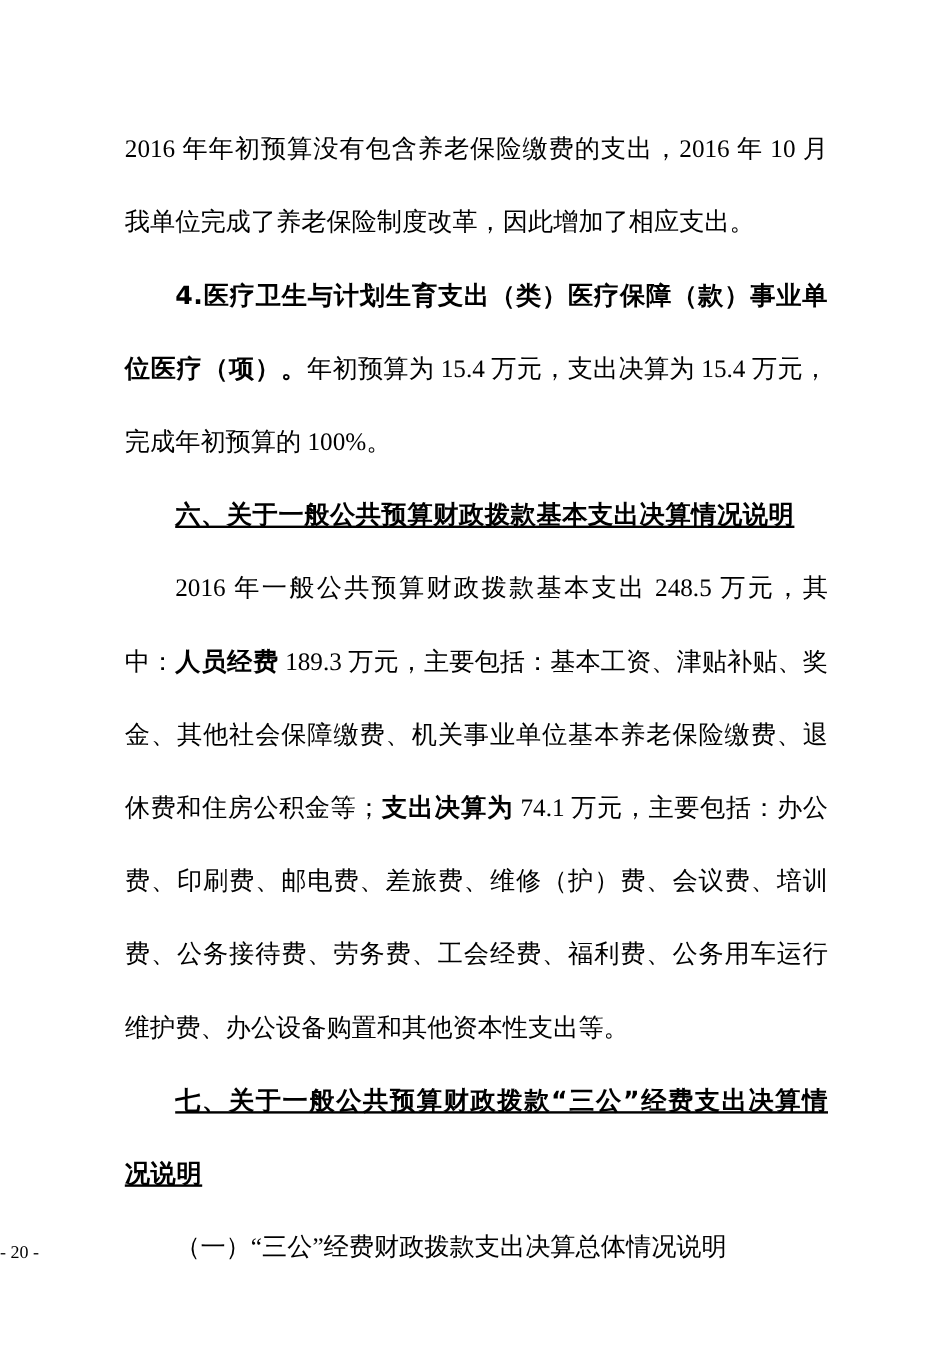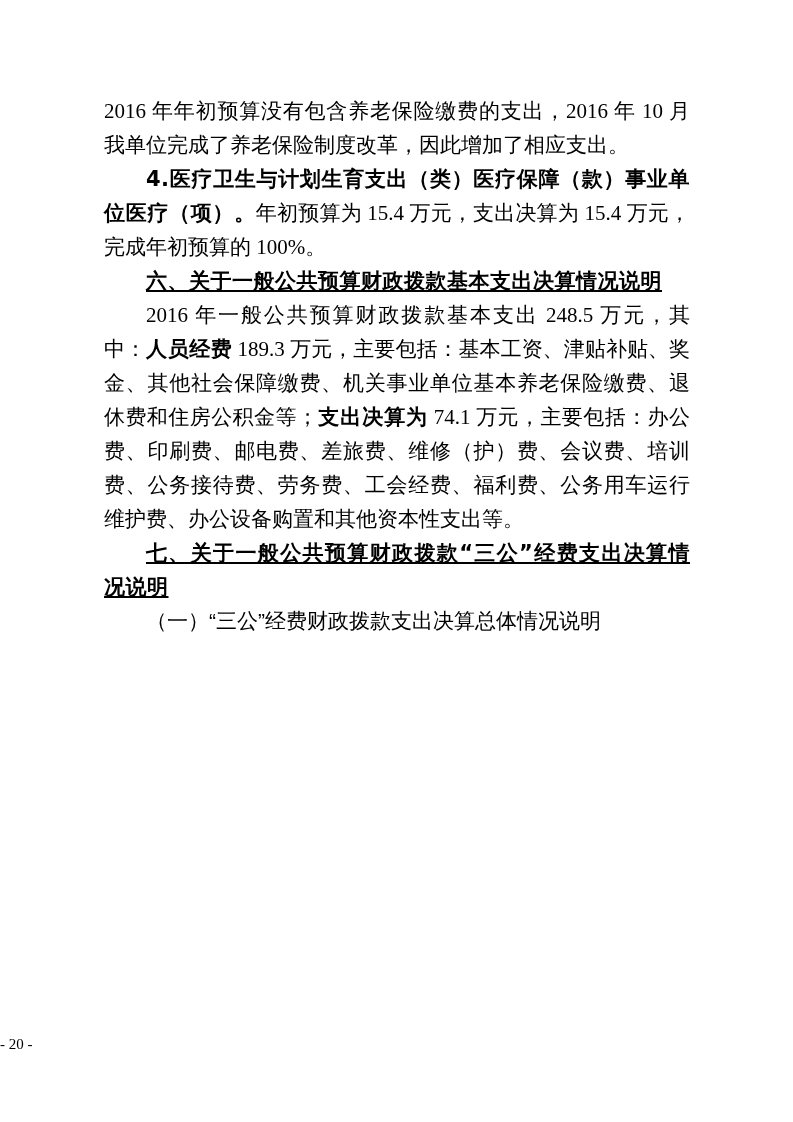--- a/index.html
+++ b/index.html
@@ -14,21 +14,21 @@
     overflow: hidden;
     color: #000000;
   }
   .doc-content {
     position: absolute;
     left: 104px;
     top: 94px;
     width: 586px;
     font-family: "Liberation Serif", "DejaVu Serif", serif;
     font-size: 21px;
-    line-height: 34px;
+    line-height: 61px;
     color: #000000;
     text-align: justify;
   }
   .doc-content p {
     margin: 0;
     text-indent: 2em;
   }
   .doc-content p.no-indent {
     text-indent: 0;
   }
@@ -37,21 +37,21 @@
     font-family: "DejaVu Sans", "Liberation Sans", sans-serif;
     letter-spacing: 0.5px;
   }
   .section-heading {
     font-weight: bold;
     font-family: "DejaVu Sans", "Liberation Sans", sans-serif;
     letter-spacing: 0.5px;
     text-decoration: underline;
   }
   .sub-heading {
-    font-family: Liberation Sans, sans-serif;
+    font-family: Liberation Serif, serif;
     font-weight: normal;
   }
   .page-footer {
     position: absolute;
     left: 0;
     right: 0;
     top: 1034px;
     font-family: "Liberation Serif", "DejaVu Serif", serif;
     font-size: 15px;
     line-height: 20px;

